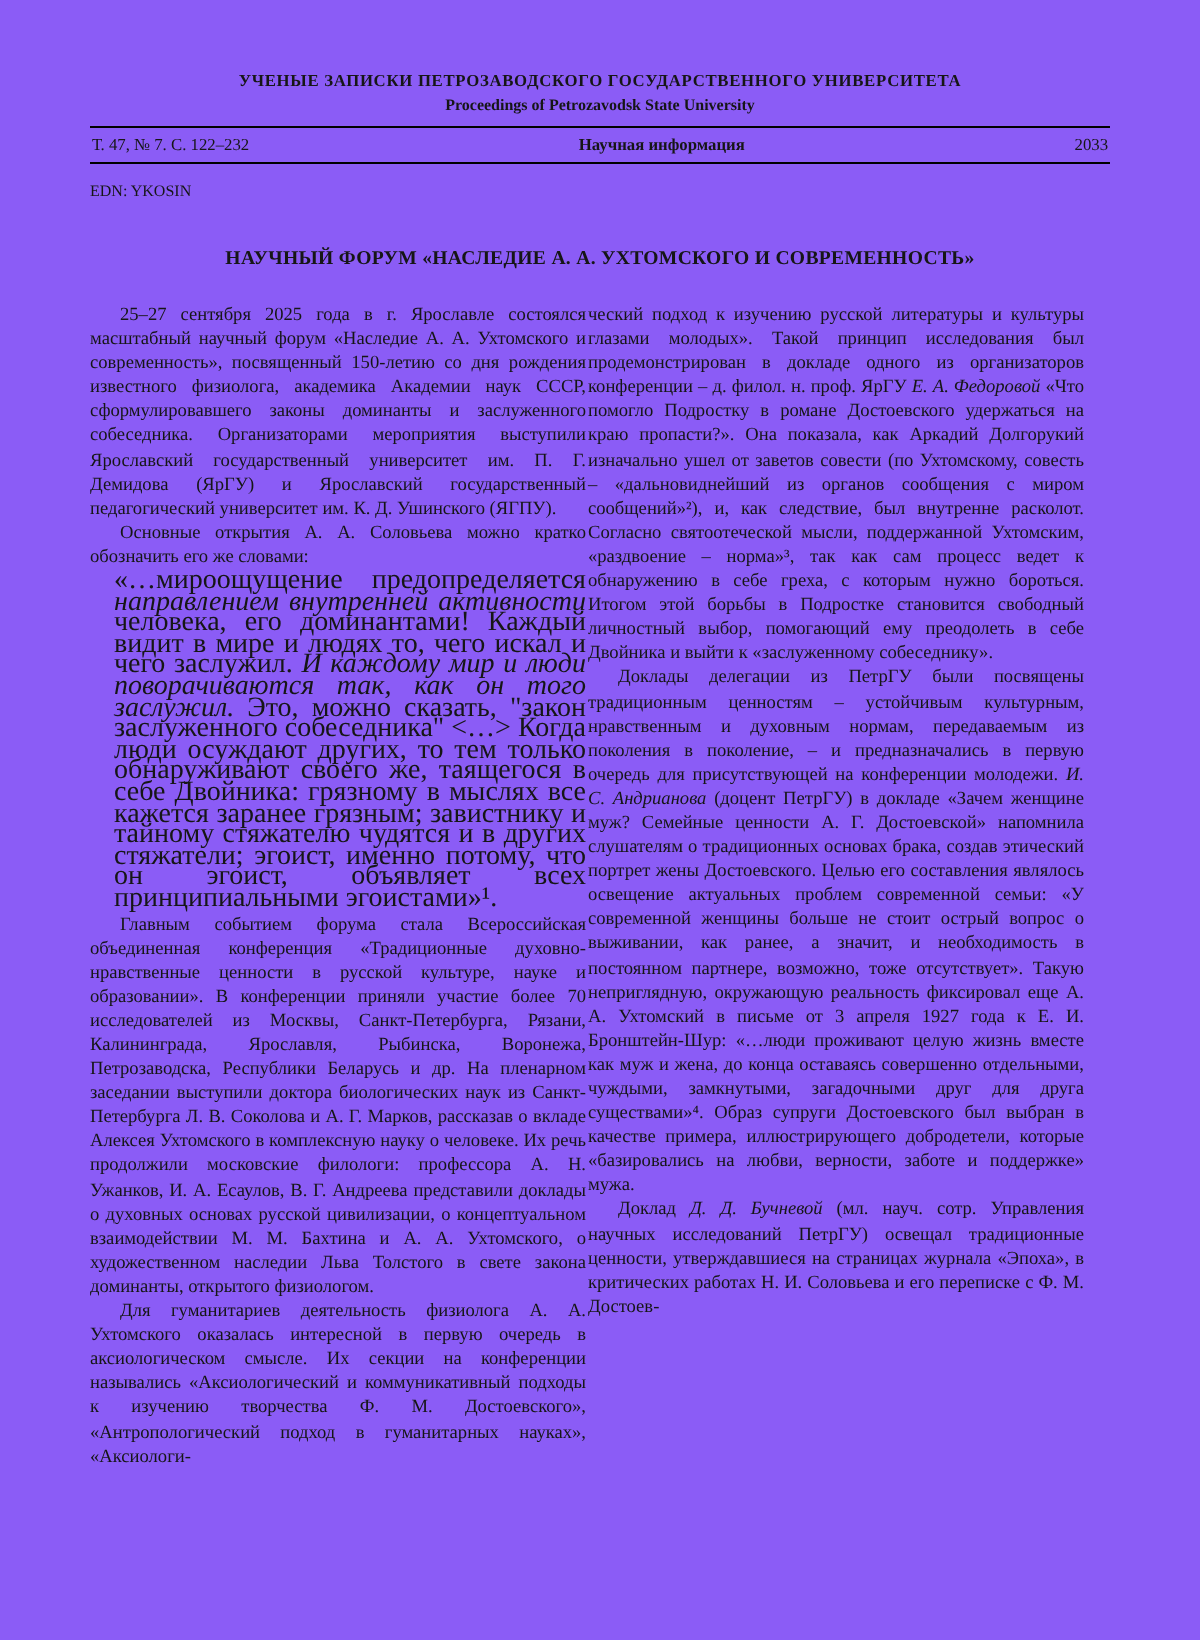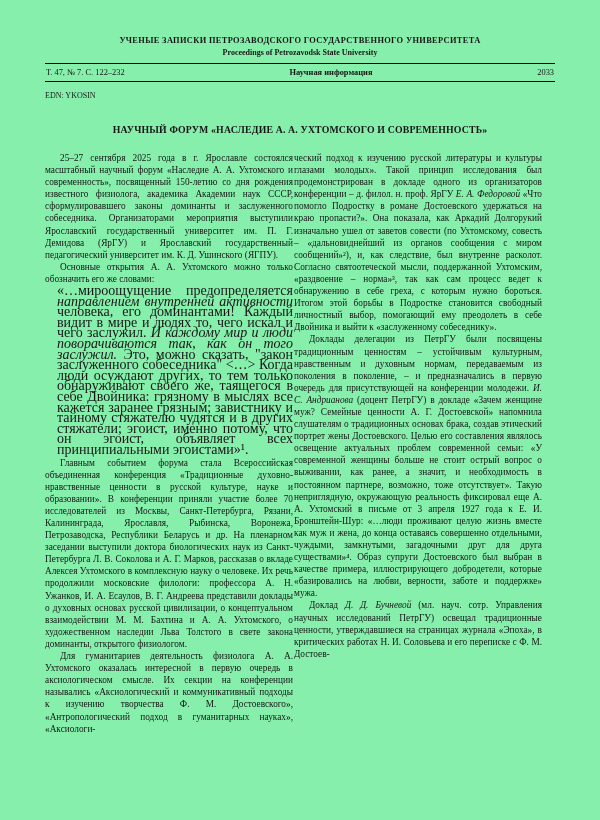--- a/index.html
+++ b/index.html
@@ -2,21 +2,21 @@
 <html><head>
 <meta charset="utf-8">
 <style>
   html, body { margin:0; padding:0; background:#ffffff; }
   body {
     width:600px; height:820px; overflow:hidden;
     font-family:"Liberation Serif", serif;
     color:#161616;
     -webkit-font-smoothing:antialiased;
   }
-  .page { box-sizing:border-box; width:600px; height:820px; padding:36px 45px 0 45px; background:#86efac; }
+  .page { box-sizing:border-box; width:600px; height:820px; padding:36px 45px 0 45px; background:#8b5cf6; }
   .hdr1 { text-align:center; font-weight:bold; font-size:8.4px; letter-spacing:0.35px; white-space:nowrap; }
   .hdr2 { text-align:center; font-weight:bold; font-size:8px; margin-top:3px; }
   .rule { border:none; border-top:1px solid #000; margin:6px 0 0 0; }
   .rule.tight { margin-top:0; }
   .vol-row { display:flex; justify-content:space-between; align-items:baseline; font-size:8.4px; padding:4px 1px 4px 1px; }
   .vol-center { font-weight:bold; }
   .edn { font-size:8px; margin-top:9px; }
   .title { text-align:center; font-weight:bold; font-size:9.8px; margin-top:24px; letter-spacing:0.15px; }
   .columns { display:flex; gap:1px; margin-top:17px; }
   .col { width:248px; font-size:9.3px; line-height:12.1px; text-align:justify; }
@@ -37,21 +37,21 @@
     <span>2033</span>
   </div>
   <hr class="rule tight">
   <div class="edn">EDN: YKOSIN</div>
 
   <div class="title">НАУЧНЫЙ ФОРУМ «НАСЛЕДИЕ А. А. УХТОМСКОГО И СОВРЕМЕННОСТЬ»</div>
 
   <div class="columns">
     <div class="col" id="left-col">
         <p><span>25–27 сентября 2025 года в г. Ярославле состоялся масштабный научный форум «Наследие А. А. Ухтомского и современность», посвященный 150-летию со дня рождения известного физиолога, академика Академии наук СССР, сформулировавшего законы доминанты и заслуженного собеседника. Организаторами мероприятия выступили Ярославский государственный университет им. П. Г. Демидова (ЯрГУ) и Ярославский государственный педагогический университет им. К. Д. Ушинского (ЯГПУ).</span></p>
-        <p><span>Основные открытия А. А. Ухтомского можно только обозначить его же словами:</span></p>
+        <p><span>Основные открытия А. А. Соловьева можно кратко обозначить его же словами:</span></p>
         <p class="quote"><span>«…мироощущение предопределяется </span><span style="font-style: italic;">направлением внутренней активности</span><span> человека, его доминантами! Каждый видит в мире и людях то, чего искал и чего заслужил. </span><span style="font-style: italic;">И каждому мир и люди поворачиваются так, как он того заслужил.</span><span> Это, можно сказать, "закон заслуженного собеседника" &lt;…&gt; Когда люди осуждают других, то тем только обнаруживают своего же, таящегося в себе Двойника: грязному в мыслях все кажется заранее грязным; завистнику и тайному стяжателю чудятся и в других стяжатели; эгоист, именно потому, что он эгоист, объявляет всех принципиальными эгоистами»¹.</span></p>
         <p><span>Главным событием форума стала Всероссийская объединенная конференция «Традиционные духовно-нравственные ценности в русской культуре, науке и образовании». В конференции приняли участие более 70 исследователей из Москвы, Санкт-Петербурга, Рязани, Калининграда, Ярославля, Рыбинска, Воронежа, Петрозаводска, Республики Беларусь и др. На пленарном заседании выступили доктора биологических наук из Санкт-Петербурга Л. В. Соколова и А. Г. Марков, рассказав о вкладе Алексея Ухтомского в комплексную науку о человеке. Их речь продолжили московские филологи: профессора А. Н. Ужанков, И. А. Есаулов, В. Г. Андреева представили доклады о духовных основах русской цивилизации, о концептуальном взаимодействии М. М. Бахтина и А. А. Ухтомского, о художественном наследии Льва Толстого в свете закона доминанты, открытого физиологом.</span></p>
         <p><span>Для гуманитариев деятельность физиолога А. А. Ухтомского оказалась интересной в первую очередь в аксиологическом смысле. Их секции на конференции назывались «Аксиологический и коммуникативный подходы к изучению творчества Ф. М. Достоевского», «Антропологический подход в гуманитарных науках», «Аксиологи-</span></p>
       </div>
     <div class="col" id="right-col">
         <p class="noindent"><span>ческий подход к изучению русской литературы и культуры глазами молодых». Такой принцип исследования был продемонстрирован в докладе одного из организаторов конференции – д. филол. н. проф. ЯрГУ </span><span style="font-style: italic;">Е. А. Федоровой</span><span> «Что помогло Подростку в романе Достоевского удержаться на краю пропасти?». Она показала, как Аркадий Долгорукий изначально ушел от заветов совести (по Ухтомскому, совесть – «дальновиднейший из органов сообщения с миром сообщений»²), и, как следствие, был внутренне расколот. Согласно святоотеческой мысли, поддержанной Ухтомским, «раздвоение – норма»³, так как сам процесс ведет к обнаружению в себе греха, с которым нужно бороться. Итогом этой борьбы в Подростке становится свободный личностный выбор, помогающий ему преодолеть в себе Двойника и выйти к «заслуженному собеседнику».</span></p>
         <p><span>Доклады делегации из ПетрГУ были посвящены традиционным ценностям – устойчивым культурным, нравственным и духовным нормам, передаваемым из поколения в поколение, – и предназначались в первую очередь для присутствующей на конференции молодежи. </span><span style="font-style: italic;">И. С. Андрианова</span><span> (доцент ПетрГУ) в докладе «Зачем женщине муж? Семейные ценности А. Г. Достоевской» напомнила слушателям о традиционных основах брака, создав этический портрет жены Достоевского. Целью его составления являлось освещение актуальных проблем современной семьи: «У современной женщины больше не стоит острый вопрос о выживании, как ранее, а значит, и необходимость в постоянном партнере, возможно, тоже отсутствует». Такую неприглядную, окружающую реальность фиксировал еще А. А. Ухтомский в письме от 3 апреля 1927 года к Е. И. Бронштейн-Шур: «…люди проживают целую жизнь вместе как муж и жена, до конца оставаясь совершенно отдельными, чуждыми, замкнутыми, загадочными друг для друга существами»⁴. Образ супруги Достоевского был выбран в качестве примера, иллюстрирующего добродетели, которые «базировались на любви, верности, заботе и поддержке» мужа.</span></p>
         <p><span>Доклад </span><span style="font-style: italic; font-family: Liberation Serif, serif;">Д. Д. Бучневой</span><span> (мл. науч. сотр. Управления научных исследований ПетрГУ) освещал традиционные ценности, утверждавшиеся на страницах журнала «Эпоха», в критических работах Н. И. Соловьева и его переписке с Ф. М. Достоев-</span></p>
       </div>
   </div>

